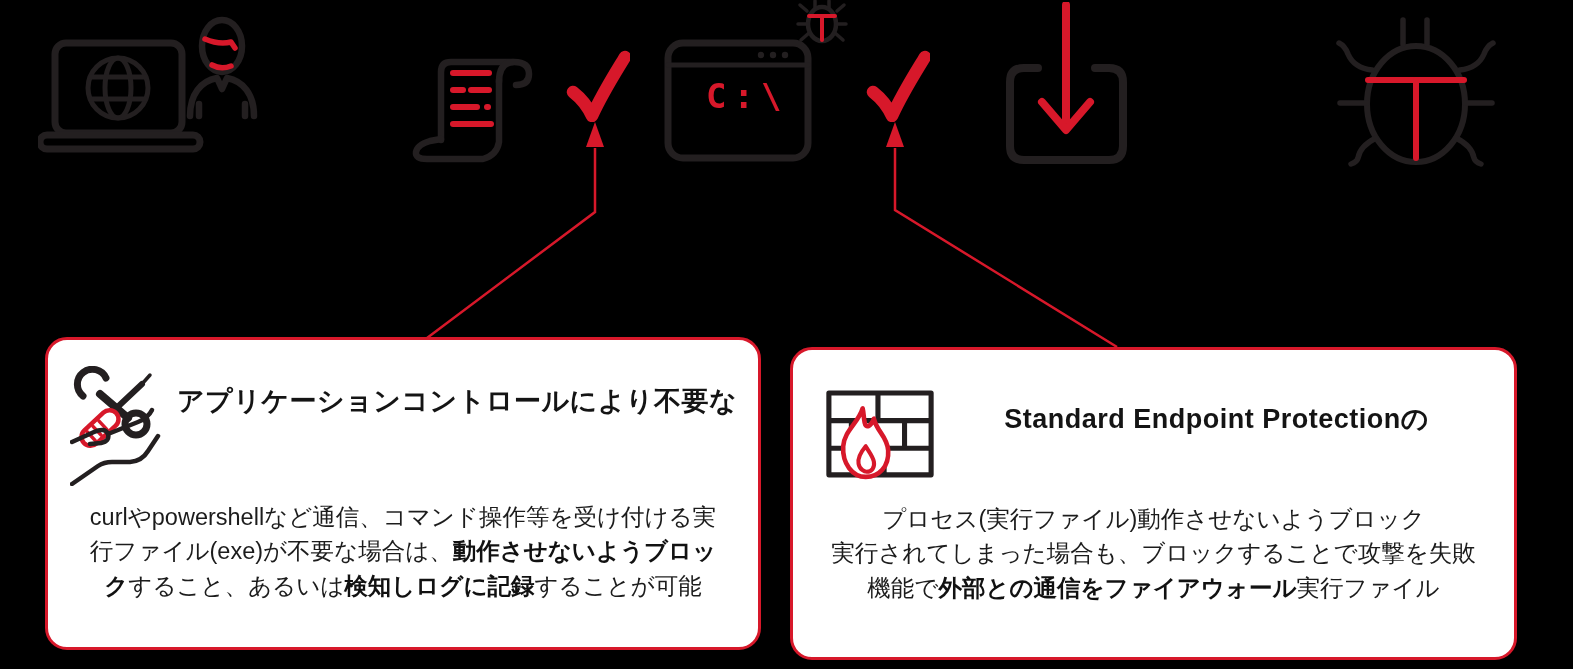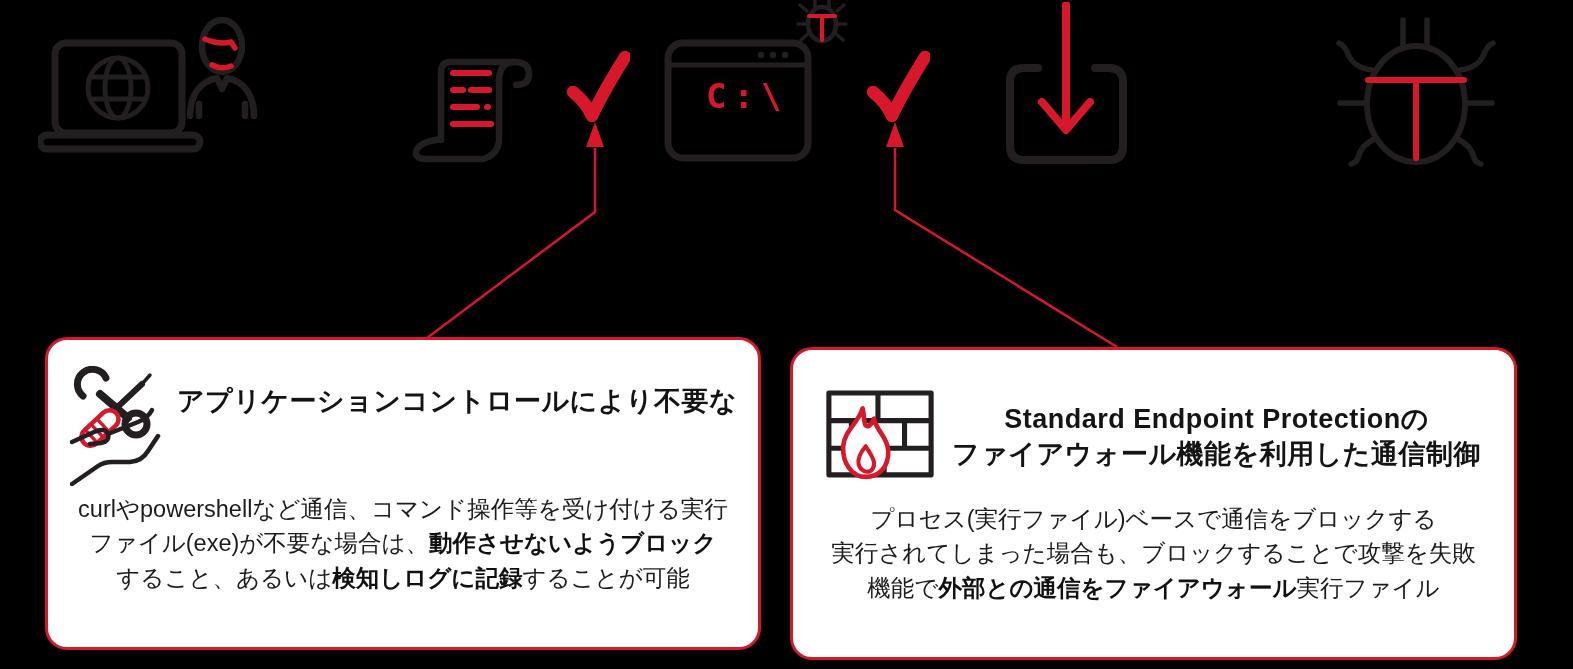--- a/index.html
+++ b/index.html
@@ -159,43 +159,42 @@
       </g>
       <g fill="none" stroke="#231f20" stroke-width="4.5" stroke-linecap="round" stroke-linejoin="round">
         <path d="M2,76 L24,66 Q35,61 38,68 Q40,75 31,77 L20,78"></path>
         <path d="M38,68 L68,56 Q78,52 82,44"></path>
         <path d="M2,118 L28,100 Q34,96 42,96 L60,96 Q72,95 78,85 L88,70"></path>
       </g>
     </svg>
     <div class="title" style="left:120px;right:12px;top:44px;">
       <span>アプリケーションコントロールにより不要な</span>
     </div>
-    <p class="body" style="left:26px;right:26px;top:148px;margin:4px;"><span>curlやpowershellなど通信、コマンド操作等を受け付ける実行ファイル(exe)が不要な場合は、</span><b>動作させないようブロック</b><span>すること、あるいは</span><b>検知しログに記録</b><span>することが可能</span></p>
+    <p class="body" style="left:26px;right:26px;top:148px;margin:12px;"><span>curlやpowershellなど通信、コマンド操作等を受け付ける実行ファイル(exe)が不要な場合は、</span><b>動作させないようブロック</b><span>すること、あるいは</span><b>検知しログに記録</b><span>することが可能</span></p>
   </div>
 
   <div class="callout" style="left:790px;top:347px;width:727px;height:313px;">
     <svg class="abs" style="left:32px;top:40px;" width="110" height="92" viewBox="0 0 106 90">
       <g fill="none" stroke="#231f20" stroke-width="5" stroke-linejoin="round">
         <rect x="3" y="3" width="100" height="80"></rect>
         <line x1="3" y1="30" x2="103" y2="30"></line>
         <line x1="3" y1="57" x2="103" y2="57"></line>
         <line x1="51" y1="3" x2="51" y2="30"></line>
         <line x1="25" y1="30" x2="25" y2="57"></line>
         <line x1="77" y1="30" x2="77" y2="57"></line>
         <line x1="57" y1="57" x2="57" y2="83"></line>
       </g>
       <g stroke="#d7182a" stroke-linecap="round" stroke-linejoin="round">
         <path d="M36,18 C32,32 18,40 17,55 C16,72 26,85 39,85 C52,85 62,75 61,59 C60,45 50,41 47,28 C44,36 39,38 38,32 C37,27 37,22 36,18 Z" fill="#ffffff" stroke-width="4.5"></path>
         <path d="M39,55 C34,61 31,66 32,72 C33,78 38,80 40,80 C45,80 48,76 47,70 C46,65 42,60 39,55 Z" fill="#ffffff" stroke-width="4"></path>
       </g>
     </svg>
     <div class="title" style="left:140px;right:14px;top:52px;">
       <span>Standard Endpoint Protectionの</span>
-      <span>ファイアウォール機能を利用した通信制御</span>
     </div>
     <div class="body" style="left:18px;right:18px;top:152px;">
-      <span class="line"><span>プロセス(実行ファイル)ベースで通信をブロックする</span></span>
+      <span class="line"><span>プロセス(実行ファイル)動作させないようブロック</span></span>
       <span class="line"><span>実行されてしまった場合も、ブロックすることで攻撃を失敗</span></span>
       <span class="line"><span>機能で</span><b>外部との通信をファイアウォール</b><span>実行ファイル</span></span>
     </div>
   </div>
 
 </div>
 
 </body></html>

